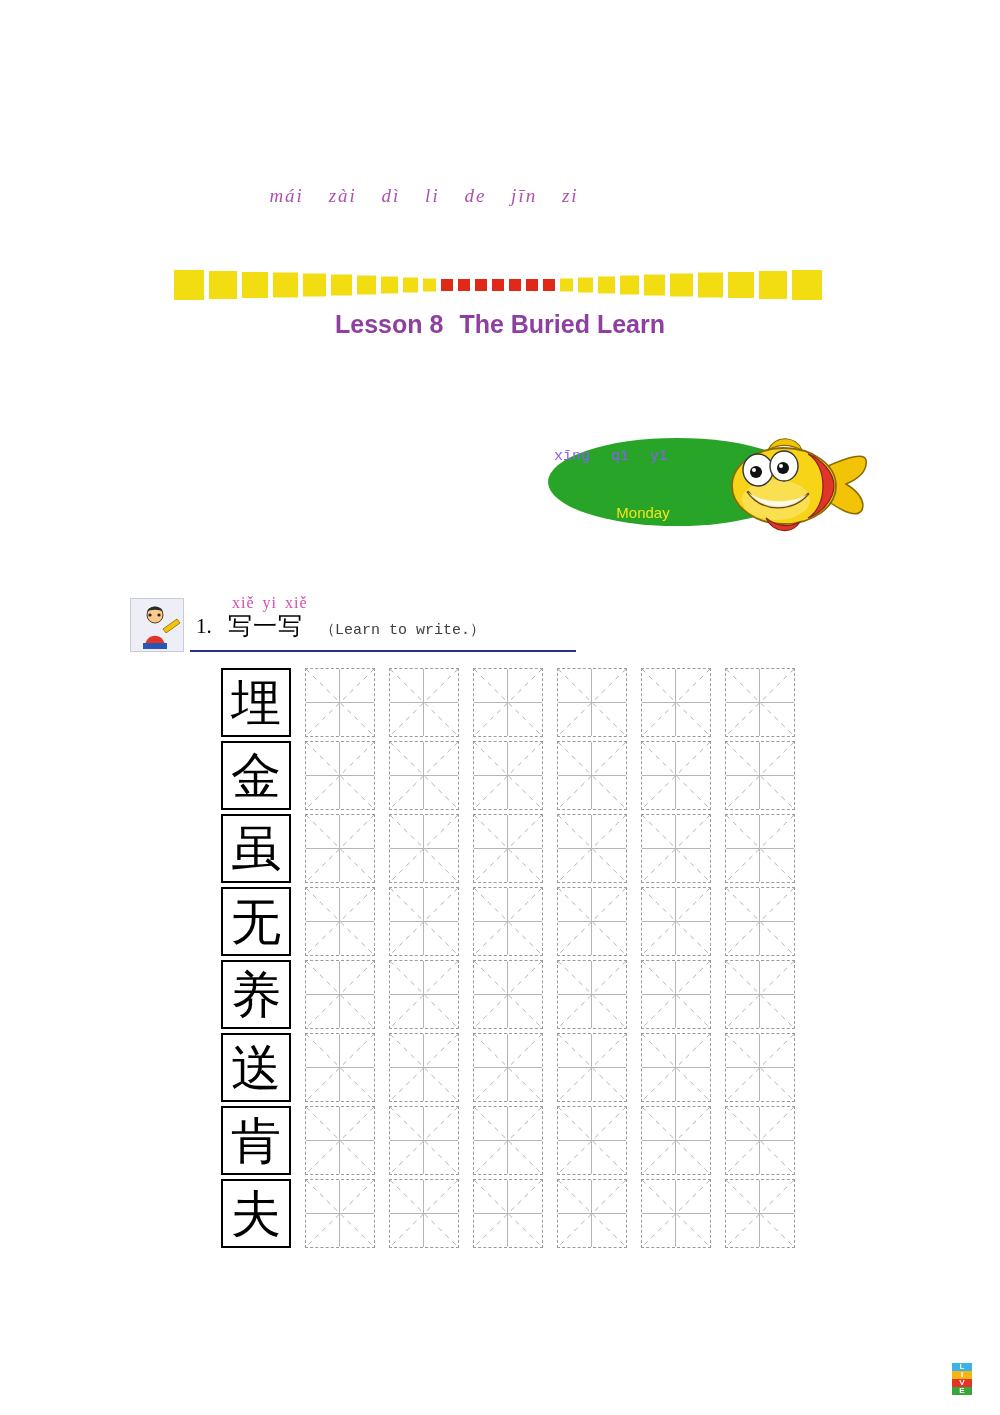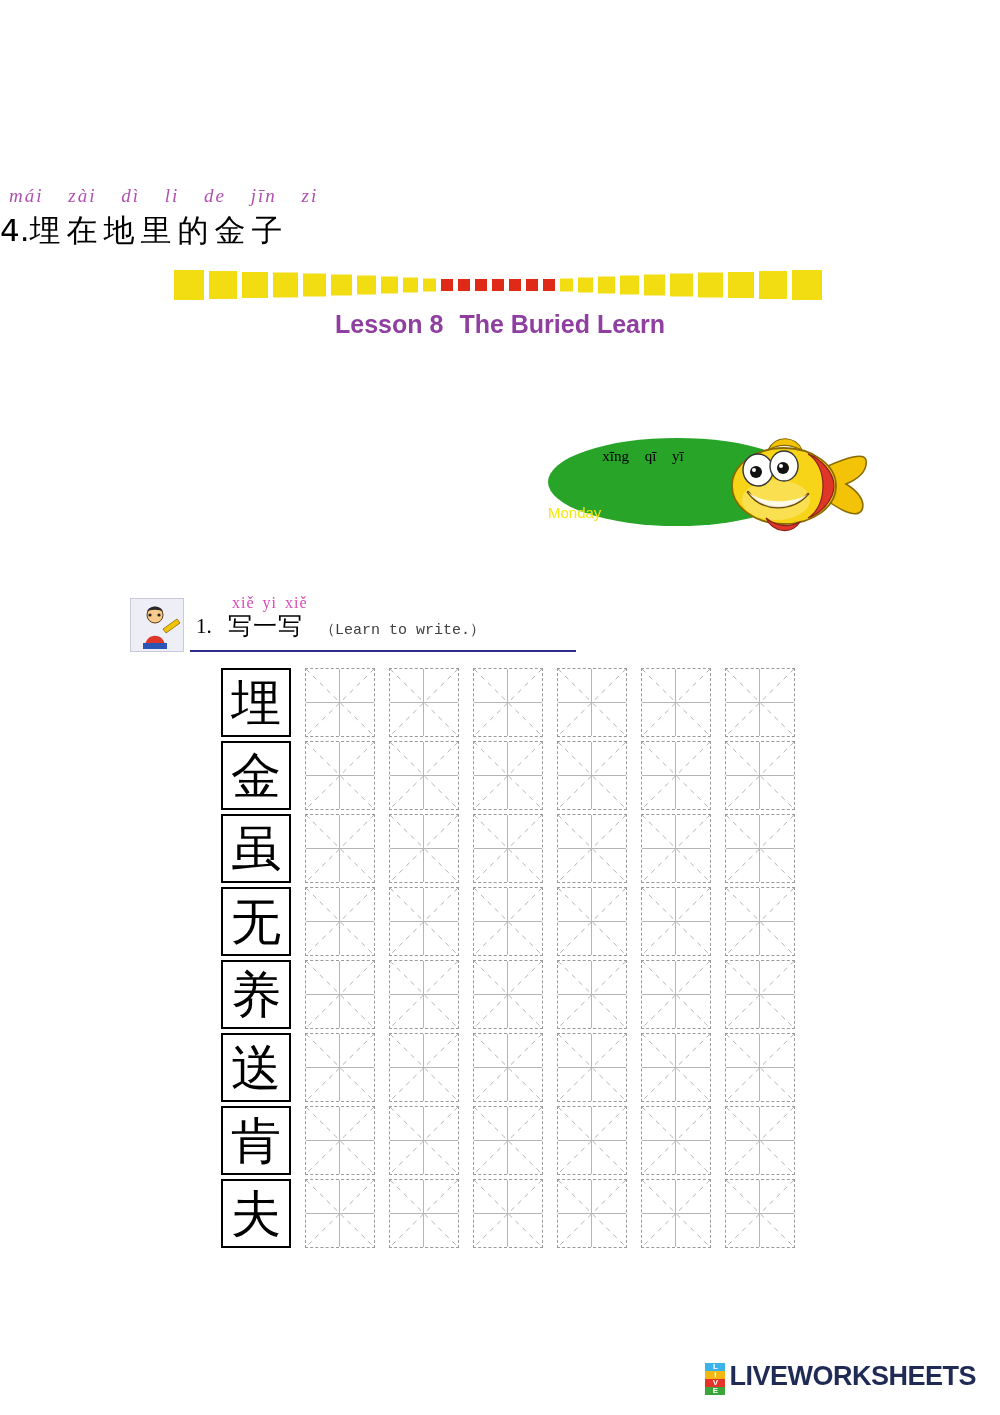--- a/index.html
+++ b/index.html
@@ -14,20 +14,21 @@
     font-family: "Liberation Sans", sans-serif;
     overflow: hidden;
   }
 
   
   .title-block {
     position: absolute;
     left: 0;
     top: 185px;
     width: 848px;
+    text-align: center;
   }
   .pinyin-title {
     font-family: "Liberation Serif", serif;
     font-size: 19px;
     font-style: italic;
     color: #b14fb1;
     letter-spacing: 2px;
     margin-bottom: 4px;
   }
   .pinyin-title span { margin: 0 9px; }
@@ -86,43 +87,43 @@
     width: 258px;
     height: 88px;
     background: #28a428;
     border-radius: 50%;
   }
   .day-pinyin {
     position: absolute;
     left: 0;
     top: 18px;
     width: 190px;
-    text-align: center;
-    color: #000000;
+    color: #8b5cf6;
     font-size: 15px;
-    font-family: Liberation Serif, serif;
+    font-family: Liberation Mono, monospace;
   }
   .day-pinyin span { margin: 0 6px; }
   .day-cn {
     position: absolute;
     left: 0;
     top: 38px;
     width: 190px;
     text-align: center;
     color: #ffffff;
     font-size: 27px;
     font-family: "DejaVu Sans", sans-serif;
     font-weight: bold;
     letter-spacing: 4px;
   }
   .day-en {
     position: absolute;
     left: 0;
     top: 74px;
     width: 190px;
+    text-align: center;
     color: #f2e712;
     font-size: 15px;
     font-family: "Liberation Sans", sans-serif;
   }
   .fish { position: absolute; left: 148px; top: 0; width: 172px; height: 115px; }
 
   
   .ex-heading {
     position: absolute;
     left: 130px;
@@ -274,23 +275,20 @@
 
 <div class="title-block">
   <div class="pinyin-title">
     <span>mái</span>
     <span>zài</span>
     <span>dì</span>
     <span>li</span>
     <span>de</span>
     <span>jīn</span>
     <span>zi</span>
-  </div>
-  <div class="cn-title">
-    <span class="num">4.</span><span>埋在地里的金子</span>
   </div>
 </div>
 
 <div class="divider" id="divider" style="width: 653px; left: 173.5px;">
     <div class="sq" style="width: 30px; height: 30px; left: 0px;"></div>
     <div class="sq" style="width: 28px; height: 28px; left: 35px;"></div>
     <div class="sq" style="width: 26px; height: 26px; left: 68px;"></div>
     <div class="sq" style="width: 25px; height: 25px; left: 99px;"></div>
     <div class="sq" style="width: 23px; height: 23px; left: 129px;"></div>
     <div class="sq" style="width: 21px; height: 21px; left: 157px;"></div>
@@ -709,14 +707,13 @@
     </div>
   </div>
 
 <div class="footer-logo">
   <div class="lw-badge">
     <div class="lw-l">L</div>
     <div class="lw-i">I</div>
     <div class="lw-v">V</div>
     <div class="lw-e">E</div>
   </div>
-  <div class="lw-text">LIVEWORKSHEETS</div>
 </div>
 
 </body></html>

